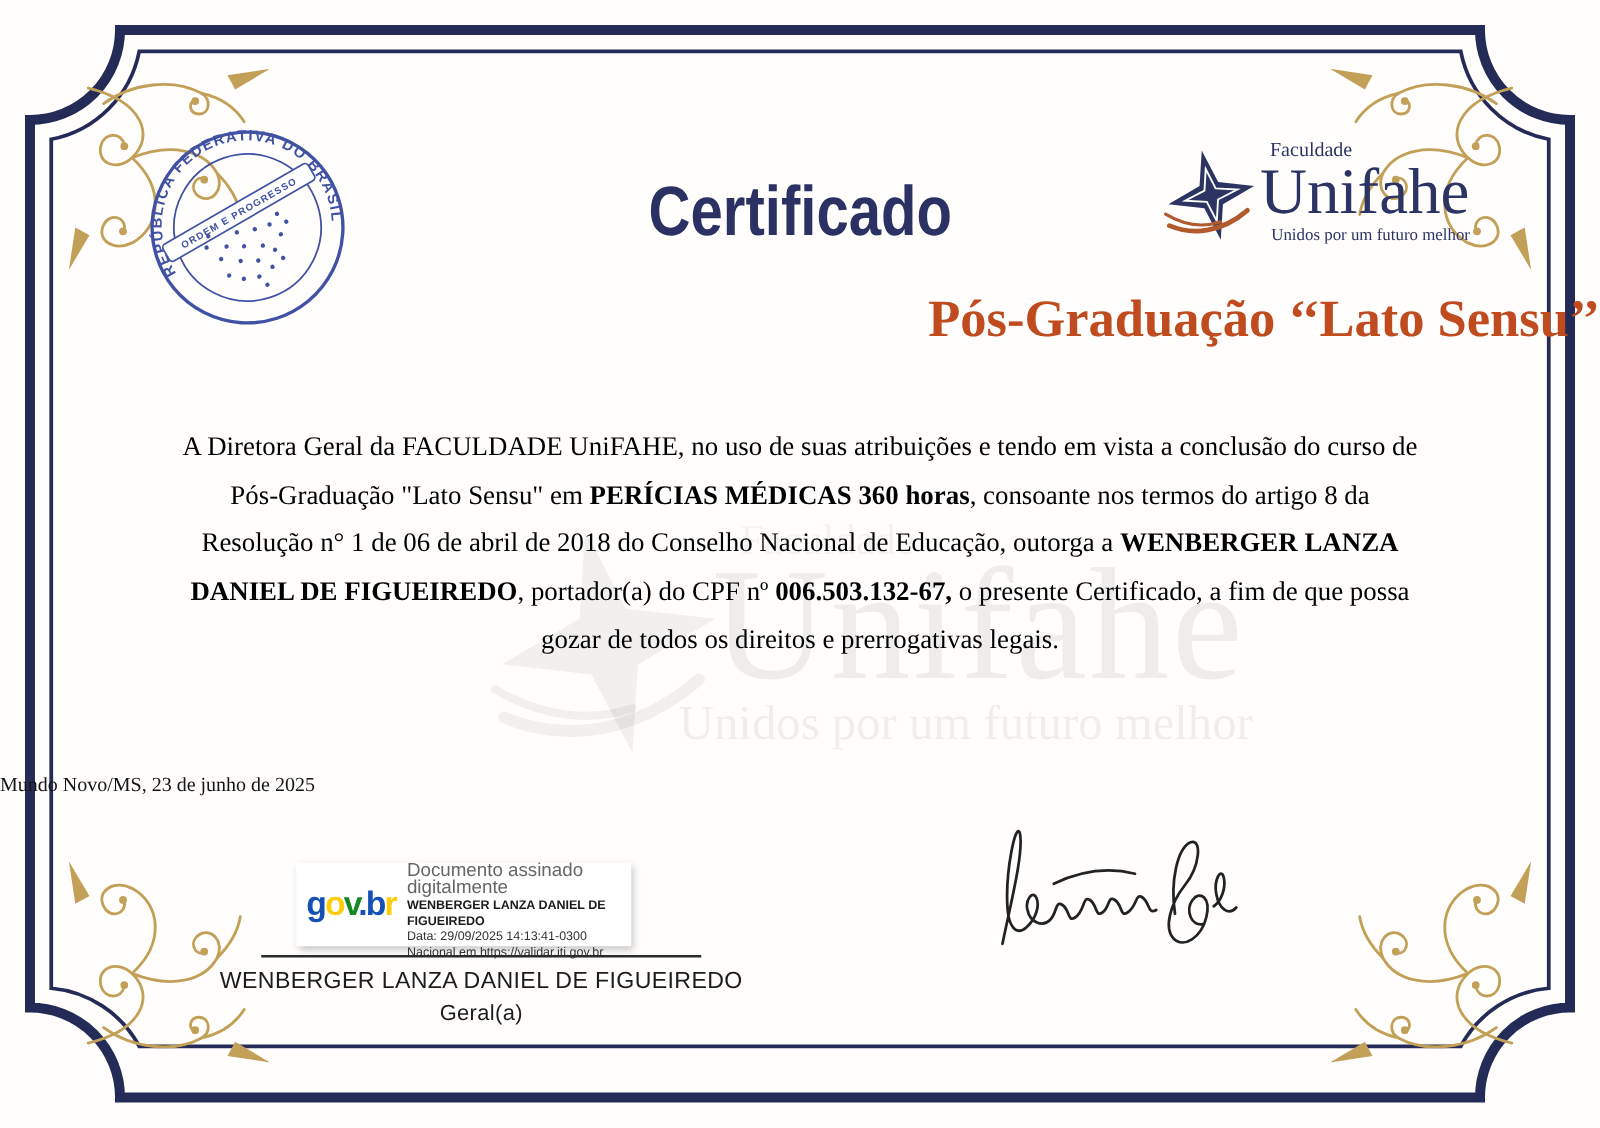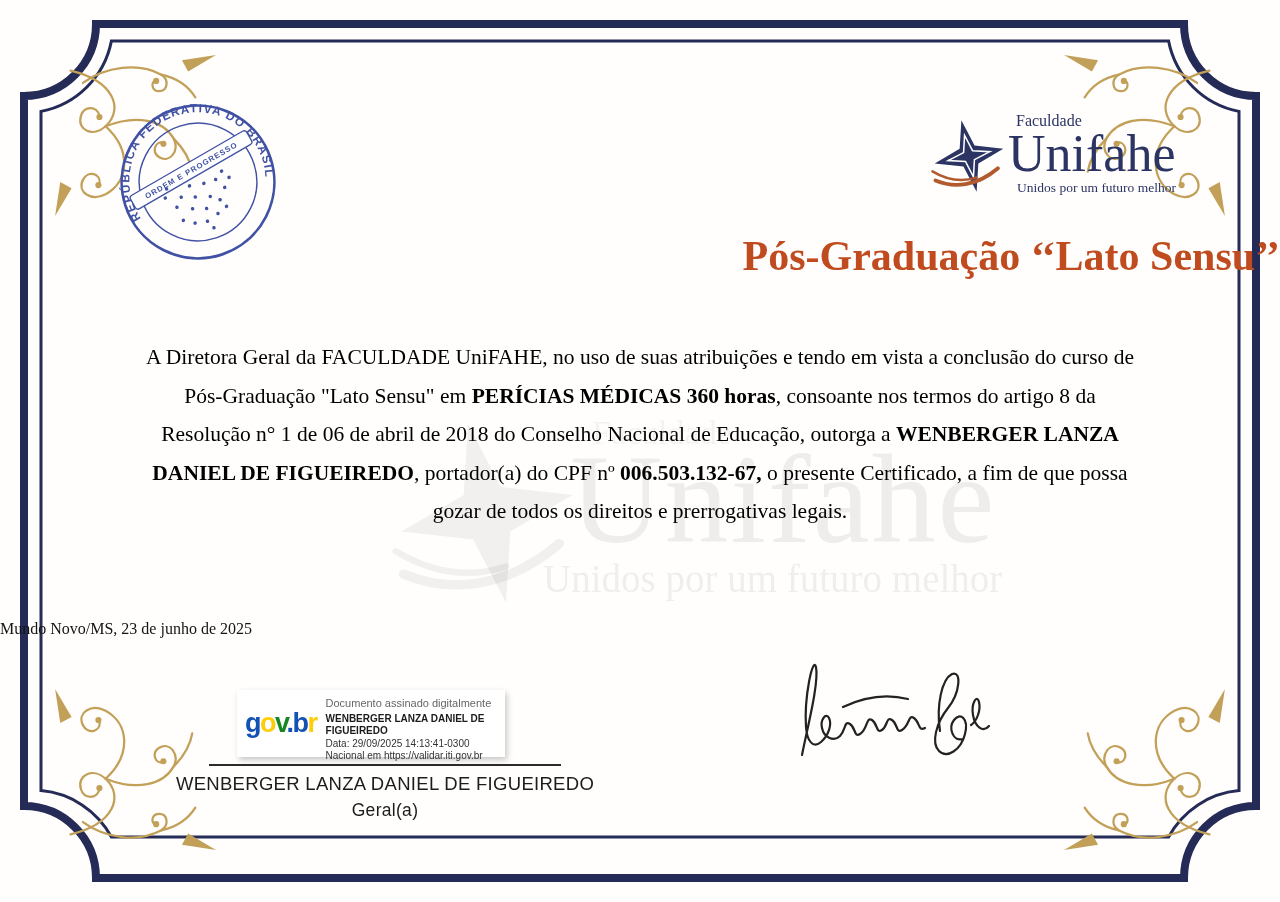--- a/index.html
+++ b/index.html
@@ -42,21 +42,21 @@
   #body-text{left:140px;right:140px;top:338px;z-index:4;text-align:center;color:#000000;
     font-family:"Liberation Serif",serif;font-size:21.5px;line-height:38.5px;}
   #date-line{left:0;right:0;top:620px;text-align:left;z-index:4;color:#141414;
     font-family:"Liberation Serif",serif;font-size:16px;}
 
   
   #gov-stamp{left:237px;top:690px;width:268px;height:67px;background:#ffffff;z-index:5;
     box-shadow:2px 3px 6px rgba(0,0,0,0.22);display:flex;align-items:center;padding:0 6px 0 8px;box-sizing:border-box;}
   #gov-logo{font-size:27px;font-weight:bold;letter-spacing:-1.5px;line-height:1;flex:0 0 auto;margin-right:9px;}
   #gov-text{font-size:10px;line-height:12.5px;color:#333;}
-  #gov-line1{font-size:11px;color:#666;margin-bottom:3px;margin-top:13px;}
+  #gov-line1{font-size:15px;color:#666;margin-bottom:3px;margin-top:13px;}
   #gov-name{font-weight:bold;color:#1b1b1b;font-size:10px;}
 
   
   .sigblock{z-index:5;text-align:center;color:#1c1c1c;letter-spacing:.3px;}
   .sigline{height:0;border-top:2px solid #2b2b2b;margin:0 auto;}
   .signame{font-size:18.5px;margin-top:7px;}
   .sigrole{font-size:17.5px;margin-top:5px;}
   #sig-left{left:170px;top:764px;width:430px;}
   #sig-left .sigline{width:352px;}
   #sig-right{left:700px;top:764px;width:394px;}
@@ -189,20 +189,23 @@
         <circle cx="114" cy="126" r="1.7"></circle>
       <circle cx="64" cy="92" r="1.7"></circle>
         <circle cx="86" cy="96" r="1.7"></circle>
         <circle cx="100" cy="98" r="1.7"></circle>
       <circle cx="112" cy="98" r="1.7"></circle>
         <circle cx="120" cy="92" r="1.7"></circle>
         <circle cx="96" cy="142" r="1.7"></circle>
     </g>
   </svg>
 
+  <div class="abs" id="heading">
+    <span>Certificado</span>
+  </div>
 
   <div class="abs" id="brand">
     <svg class="abs" style="left:0;top:14px;" width="78" height="80" viewBox="0 0 100 105">
       <g transform="rotate(-12 50 50)" fill="#2b3463">
         <path d="M50,2 L60,38 L96,50 L60,62 L50,98 L40,62 L4,50 L40,38 Z"></path>
         <path d="M50,22 L56,44 L78,50 L56,56 L50,78 L44,56 L22,50 L44,44 Z" fill="none" stroke="#ffffff" stroke-width="2"></path>
       </g>
       <path d="M6,82 C30,92 60,90 88,66" stroke="#b05a2e" stroke-width="5" fill="none" stroke-linecap="round"></path>
       <path d="M2,70 C22,82 42,84 60,78" stroke="#b05a2e" stroke-width="3.2" fill="none" stroke-linecap="round"></path>
     </svg>

